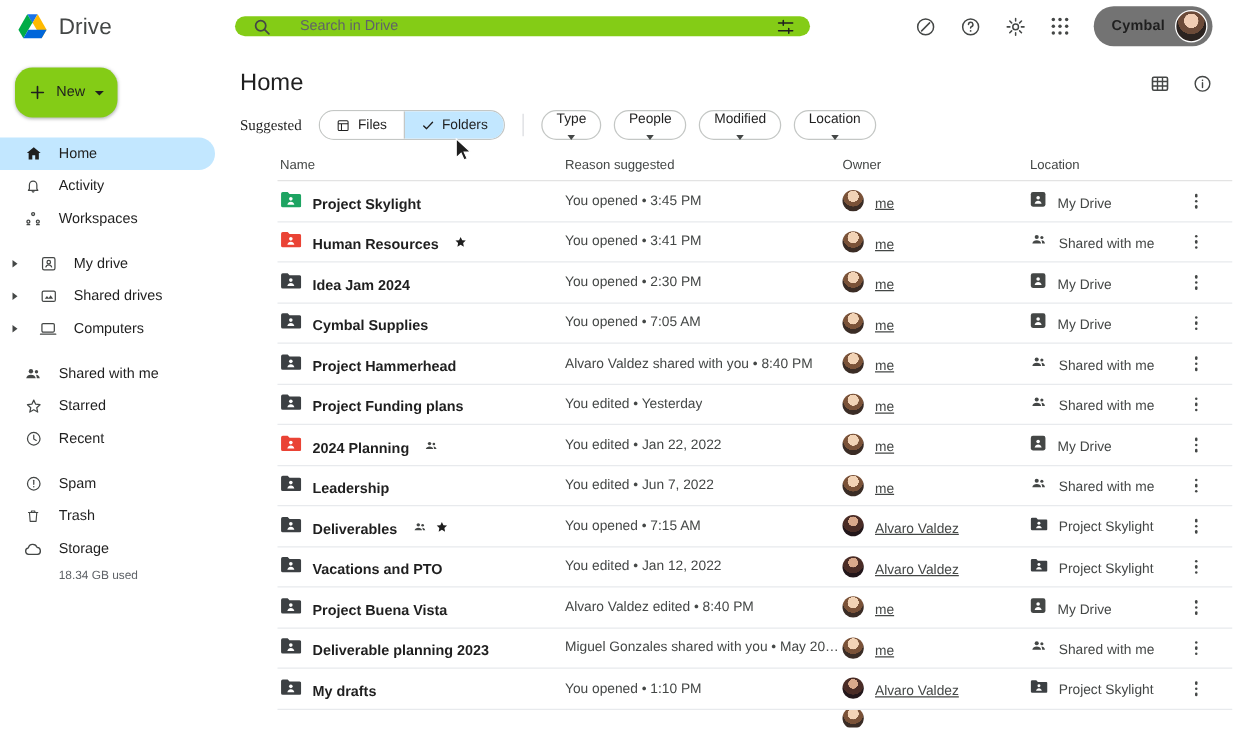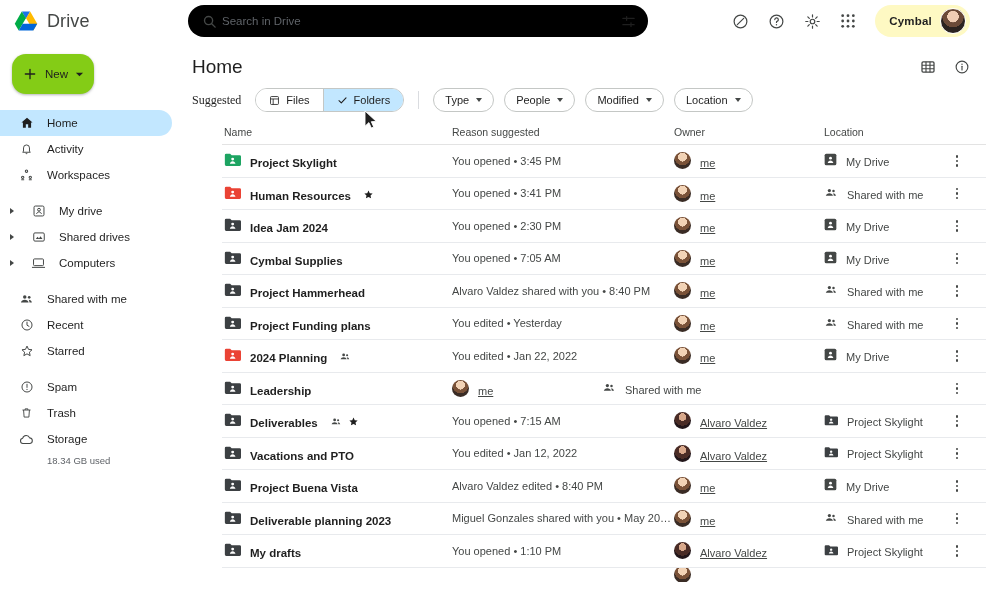--- a/index.html
+++ b/index.html
@@ -16,32 +16,32 @@
   .topbar {
     height: 42px; display: flex; align-items: center;
     padding: 0 14px 0 14px; gap: 0;
   }
   .brand { display: flex; align-items: center; gap: 9px; width: 160px; }
   .brand-logo { width: 24px; height: 22px; flex: none; }
   .brand-name { font-size: 18px; color: #444746; letter-spacing: .1px; }
 
   .search-wrap { flex: none; width: 460px; margin-left: 14px; }
   .searchbar {
-    height: 32px; background: #000000; border-radius: 20px;
-    display: flex; align-items: center; padding: 0 12px 0 14px; gap: 5px;
+    height: 16px; background: #84cc16; border-radius: 20px;
+    display: flex; align-items: center; padding: 0 12px 0 14px; gap: 23px;
   }
   .searchbar .ph { flex: 1; font-size: 11.5px; color: #5f6368; }
   .ico { display: inline-flex; align-items: center; justify-content: center; }
   .ico svg { display: block; }
 
   .topright { margin-left: auto; display: flex; align-items: center; gap: 14px; padding-right: 2px; }
   .tr-btn { width: 22px; height: 22px; display: flex; align-items: center; justify-content: center; border-radius: 50%; }
   .acct {
     display: flex; align-items: center; gap: 8px;
-    background: #fef9c3; border-radius: 20px; padding: 3px 4px 3px 14px;
+    background: #737373; border-radius: 20px; padding: 3px 4px 3px 14px;
     margin-left: 2px;
   }
   .acct-name { font-size: 11.5px; font-weight: bold; color: #1f1f1f; letter-spacing: .2px; }
   .avatar-img {
     width: 26px; height: 26px; border-radius: 50%;
     background: radial-gradient(circle at 50% 32%, #f0cdb4 0 28%, #6b4a38 29% 52%, #2b2320 53% 100%);
     border: 1.5px solid #ffffff; flex: none;
   }
 
   
@@ -87,21 +87,21 @@
   .seg-btn {
     display: flex; align-items: center; gap: 6px; padding: 0 13px;
     font-size: 11px; color: #1f1f1f; background: #fff; cursor: pointer;
   }
   .seg-btn.sel { background: #c2e7ff; }
   .seg-div { width: 1px; background: #c4c7c5; }
   .vsep { width: 1px; height: 18px; background: #dadce0; margin: 0 4px; }
   .chip {
     height: 24px; border: 1px solid #c4c7c5; border-radius: 12px; background: #fff;
     display: flex; align-items: center; gap: 7px; padding: 0 11px;
-    font-size: 11px; color: #1f1f1f; cursor: pointer;
+    font-size: 11px; color: #1f1f1f; cursor: pointer; flex-direction: column;
   }
   .chip .tri { width: 0; height: 0; border-left: 3.5px solid transparent; border-right: 3.5px solid transparent; border-top: 4px solid #444746; }
 
   
   .tbl { padding-right: 0; margin-left: 32px; }
   .thead { display: flex; align-items: center; height: 24px; padding: 0 14px 0 2px; }
   .th { font-size: 10.5px; color: #444746; }
   .c-name { width: 228px; flex: none; }
   .c-reason { width: 222px; flex: none; }
   .c-owner { width: 150px; flex: none; }
@@ -319,34 +319,34 @@
                 <circle cx="9" cy="8.5" r="3"></circle>
                   <circle cx="16.6" cy="9.2" r="2.3"></circle>
                 <path d="M2.5 18c.6-3 3.3-4.6 6.5-4.6S15 15 15.6 18z"></path>
                 <path d="M16 13.4c2.6.1 4.6 1.6 5.2 4.6h-4.1c-.1-1.8-.6-3.3-1.1-4.6z"></path>
               </svg>
             </span>
             <span class="n-lbl">Shared with me</span>
           </div>
           <div class="nav-item">
             <span class="n-ico">
+              <svg width="14" height="14" viewBox="0 0 24 24" fill="none" stroke="#444746" stroke-width="1.7" stroke-linejoin="round">
+                <path d="M12 3.6l2.6 5.6 6 .7-4.5 4.1 1.3 6-5.4-3.1-5.4 3.1 1.3-6L3.4 9.9l6-.7z"></path>
+              </svg>
+            </span>
+            <span class="n-lbl">Starred</span>
+          </div>
+          <div class="nav-item">
+            <span class="n-ico">
               <svg width="14" height="14" viewBox="0 0 24 24" fill="none" stroke="#444746" stroke-width="1.7">
                 <circle cx="12" cy="12" r="8.6"></circle>
                   <path d="M12 7v5.3l3.4 2" stroke-linecap="round"></path>
               </svg>
             </span>
             <span class="n-lbl">Recent</span>
-          </div>
-          <div class="nav-item">
-            <span class="n-ico">
-              <svg width="14" height="14" viewBox="0 0 24 24" fill="none" stroke="#444746" stroke-width="1.7" stroke-linejoin="round">
-                <path d="M12 3.6l2.6 5.6 6 .7-4.5 4.1 1.3 6-5.4-3.1-5.4 3.1 1.3-6L3.4 9.9l6-.7z"></path>
-              </svg>
-            </span>
-            <span class="n-lbl">Starred</span>
           </div>
         </div>
 
         <div class="spacer-sm"></div>
 
         <div class="nav-group">
           <div class="nav-item">
             <span class="n-ico">
               <svg width="14" height="14" viewBox="0 0 24 24" fill="none" stroke="#444746" stroke-width="1.7">
                 <circle cx="12" cy="12" r="8.6"></circle>
@@ -700,20 +700,23 @@
             <div class="row">
               <div class="cell c-name">
                 <span><svg class="fold" viewBox="0 0 20 17">
                     <path d="M1 3.2a1.6 1.6 0 0 1 1.6-1.6h4.6l1.8 1.9h9.4A1.6 1.6 0 0 1 20 5.1v9.3a1.6 1.6 0 0 1-1.6 1.6H2.6A1.6 1.6 0 0 1 1 14.4z" fill="#3c4043"></path>
                     <circle cx="10.2" cy="8" r="1.7" fill="#ffffff"></circle>
                     <path d="M6.9 13.6c.4-1.9 1.7-2.9 3.3-2.9s2.9 1 3.3 2.9z" fill="#ffffff"></path>
                   </svg></span>
                 <span class="fname">Leadership</span>
                 <span class="badges"></span>
               </div>
+              <div class="cell c-reason">
+                <span class="reason">You edited • Jun 7, 2022</span>
+              </div>
               <div class="cell c-owner">
                 <span class="av me"></span>
                 <span class="owner-txt">me</span>
               </div>
               <div class="cell c-loc">
                 <span><svg width="14" height="13" viewBox="0 0 24 24" fill="#444746">
                     <circle cx="9" cy="8.5" r="3"></circle>
                     <circle cx="16.6" cy="9.2" r="2.3"></circle>
                     <path d="M2.5 18c.6-3 3.3-4.6 6.5-4.6S15 15 15.6 18z"></path>
                     <path d="M16 13.4c2.6.1 4.6 1.6 5.2 4.6h-4.1c-.1-1.8-.6-3.3-1.1-4.6z"></path>

